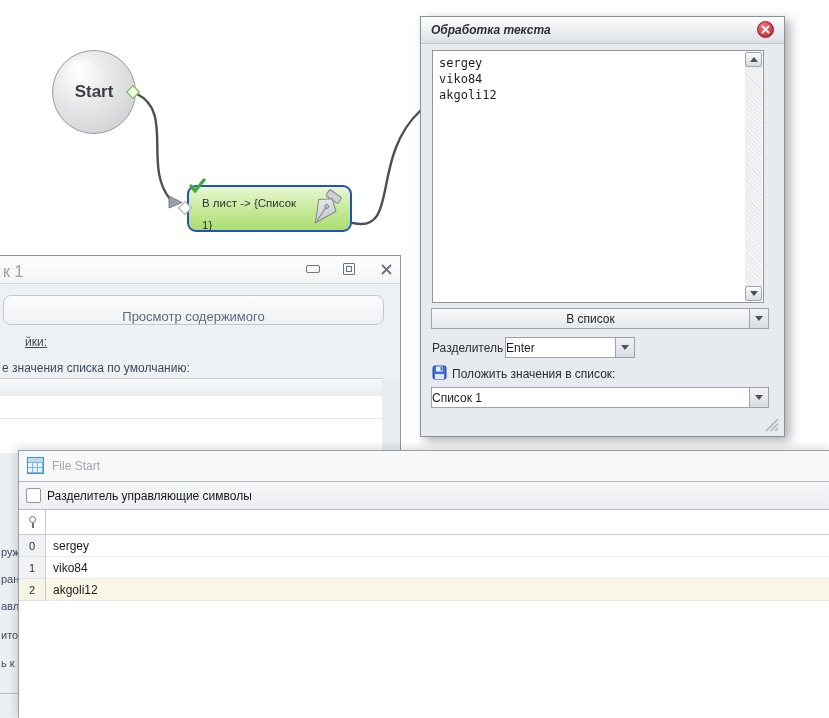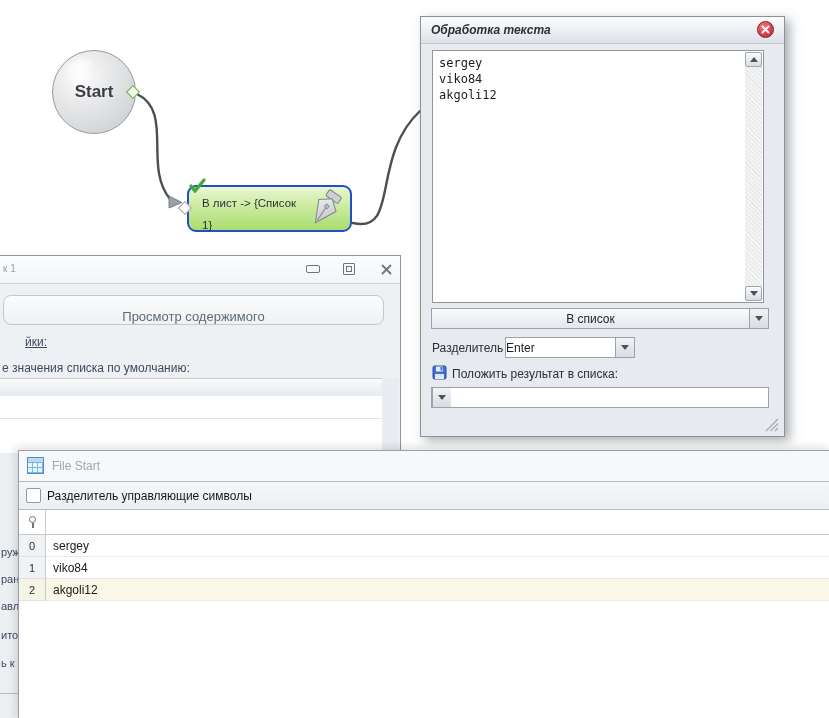--- a/index.html
+++ b/index.html
@@ -25,21 +25,21 @@
   .node-check{position:absolute;left:0px;top:-9px;width:17px;height:15px;}
   .pen-icon{position:absolute;right:4px;top:1px;width:42px;height:42px;}
 
   
   .win{position:absolute;border:1px solid #8f959c;background:#eef1f4;}
 
   
   #left-window{left:-60px;top:255px;width:459px;height:480px;z-index:2;}
   #left-window .titlebar{position:relative;height:27px;background:linear-gradient(#fcfdfe,#f3f4f6);
     border-bottom:1px solid #d0d4d9;}
-  #left-window .title-frag{position:absolute;left:62px;top:7px;font-size:10px;color:#9aa0a5;}
+  #left-window .title-frag{position:absolute;left:62px;top:7px;font-size:16px;color:#9aa0a5;}
   .winbtn{position:absolute;top:6px;width:15px;height:14px;display:flex;align-items:center;justify-content:center;cursor:default;}
   .wb-min{left:364px;} .wb-max{left:400px;} .wb-close{left:438px;}
   .wb-min i{display:block;width:12px;height:6px;border:1.5px solid #6e747b;border-radius:2px;}
   .wb-max i{display:block;width:10px;height:10px;border:1.5px solid #6e747b;border-radius:1px;position:relative;}
   .wb-max i::after{content:"";position:absolute;left:2px;top:2px;width:4px;height:4px;border:1.5px solid #6e747b;}
   .view-btn{position:absolute;left:62px;top:39px;width:379px;height:28px;border:1px solid #c4c9cf;border-radius:8px;
     background:linear-gradient(#fbfcfd,#eff1f4);color:#5e6a76;font-size:13px;
     display:flex;align-items:flex-end;justify-content:center;}
   .link-frag{position:absolute;left:84px;top:79px;font-size:12px;color:var(--link-color,#3d4a5c);text-decoration:underline;}
   .values-label{position:absolute;left:61px;top:105px;font-size:12px;color:var(--link-color,#3d4a5c);}
@@ -250,22 +250,23 @@
       <div class="drop-seg">
           <span class="arr-down"></span>
         </div>
     </div>
     <svg class="save-icon" viewBox="0 0 15 15">
       <rect x="1" y="1" width="13" height="13" rx="1.5" fill="#3f6fd6" stroke="#2a4fa0"></rect>
       <rect x="4" y="1.5" width="7" height="5" fill="#e8eef8"></rect>
       <rect x="8.5" y="2" width="2" height="3.5" fill="#3f6fd6"></rect>
       <rect x="3" y="9" width="9" height="5" fill="#dfe7f4"></rect>
     </svg>
-    <span class="put-label">Положить результат в списка:</span>
+    <span class="put-label">Положить значения в список:</span>
     <div class="combo combo-result">
+      <div class="field">Список 1</div>
       <div class="drop-seg">
           <span class="arr-down"></span>
         </div>
     </div>
     <svg class="resize-grip" viewBox="0 0 15 15">
       <path d="M14 2 L2 14 M14 6.5 L6.5 14 M14 11 L11 14" stroke="#aab0b7" stroke-width="1.5" fill="none"></path>
     </svg>
   </div>
 
 </div>

